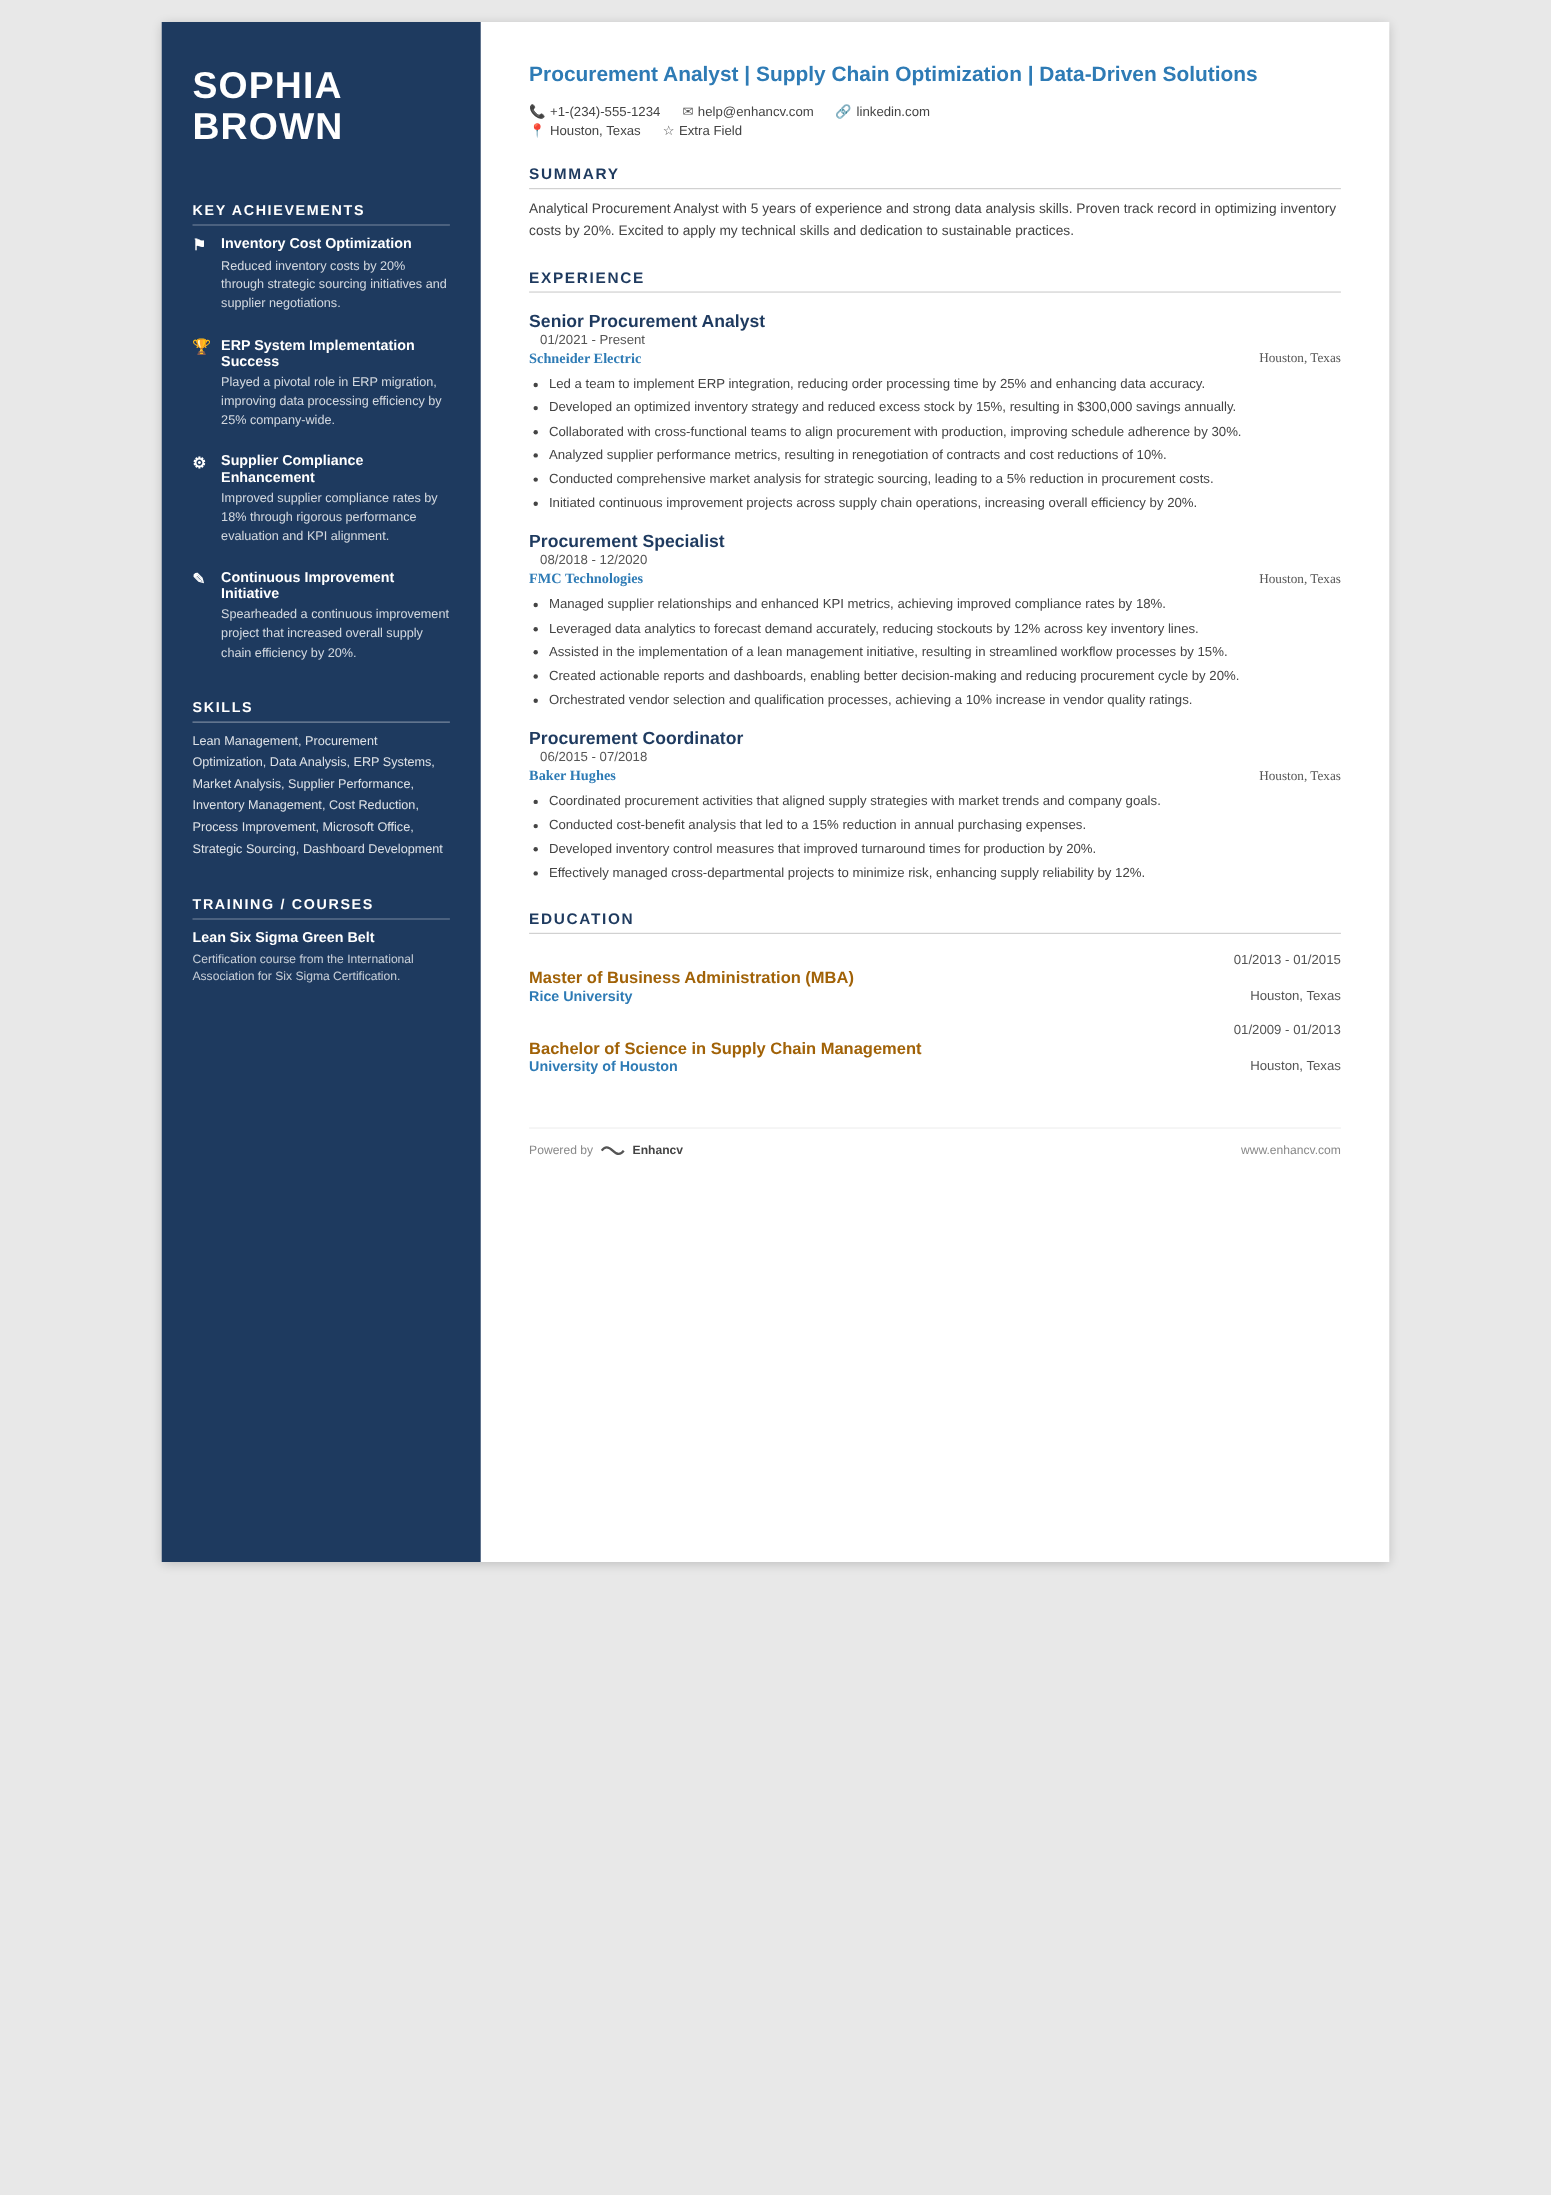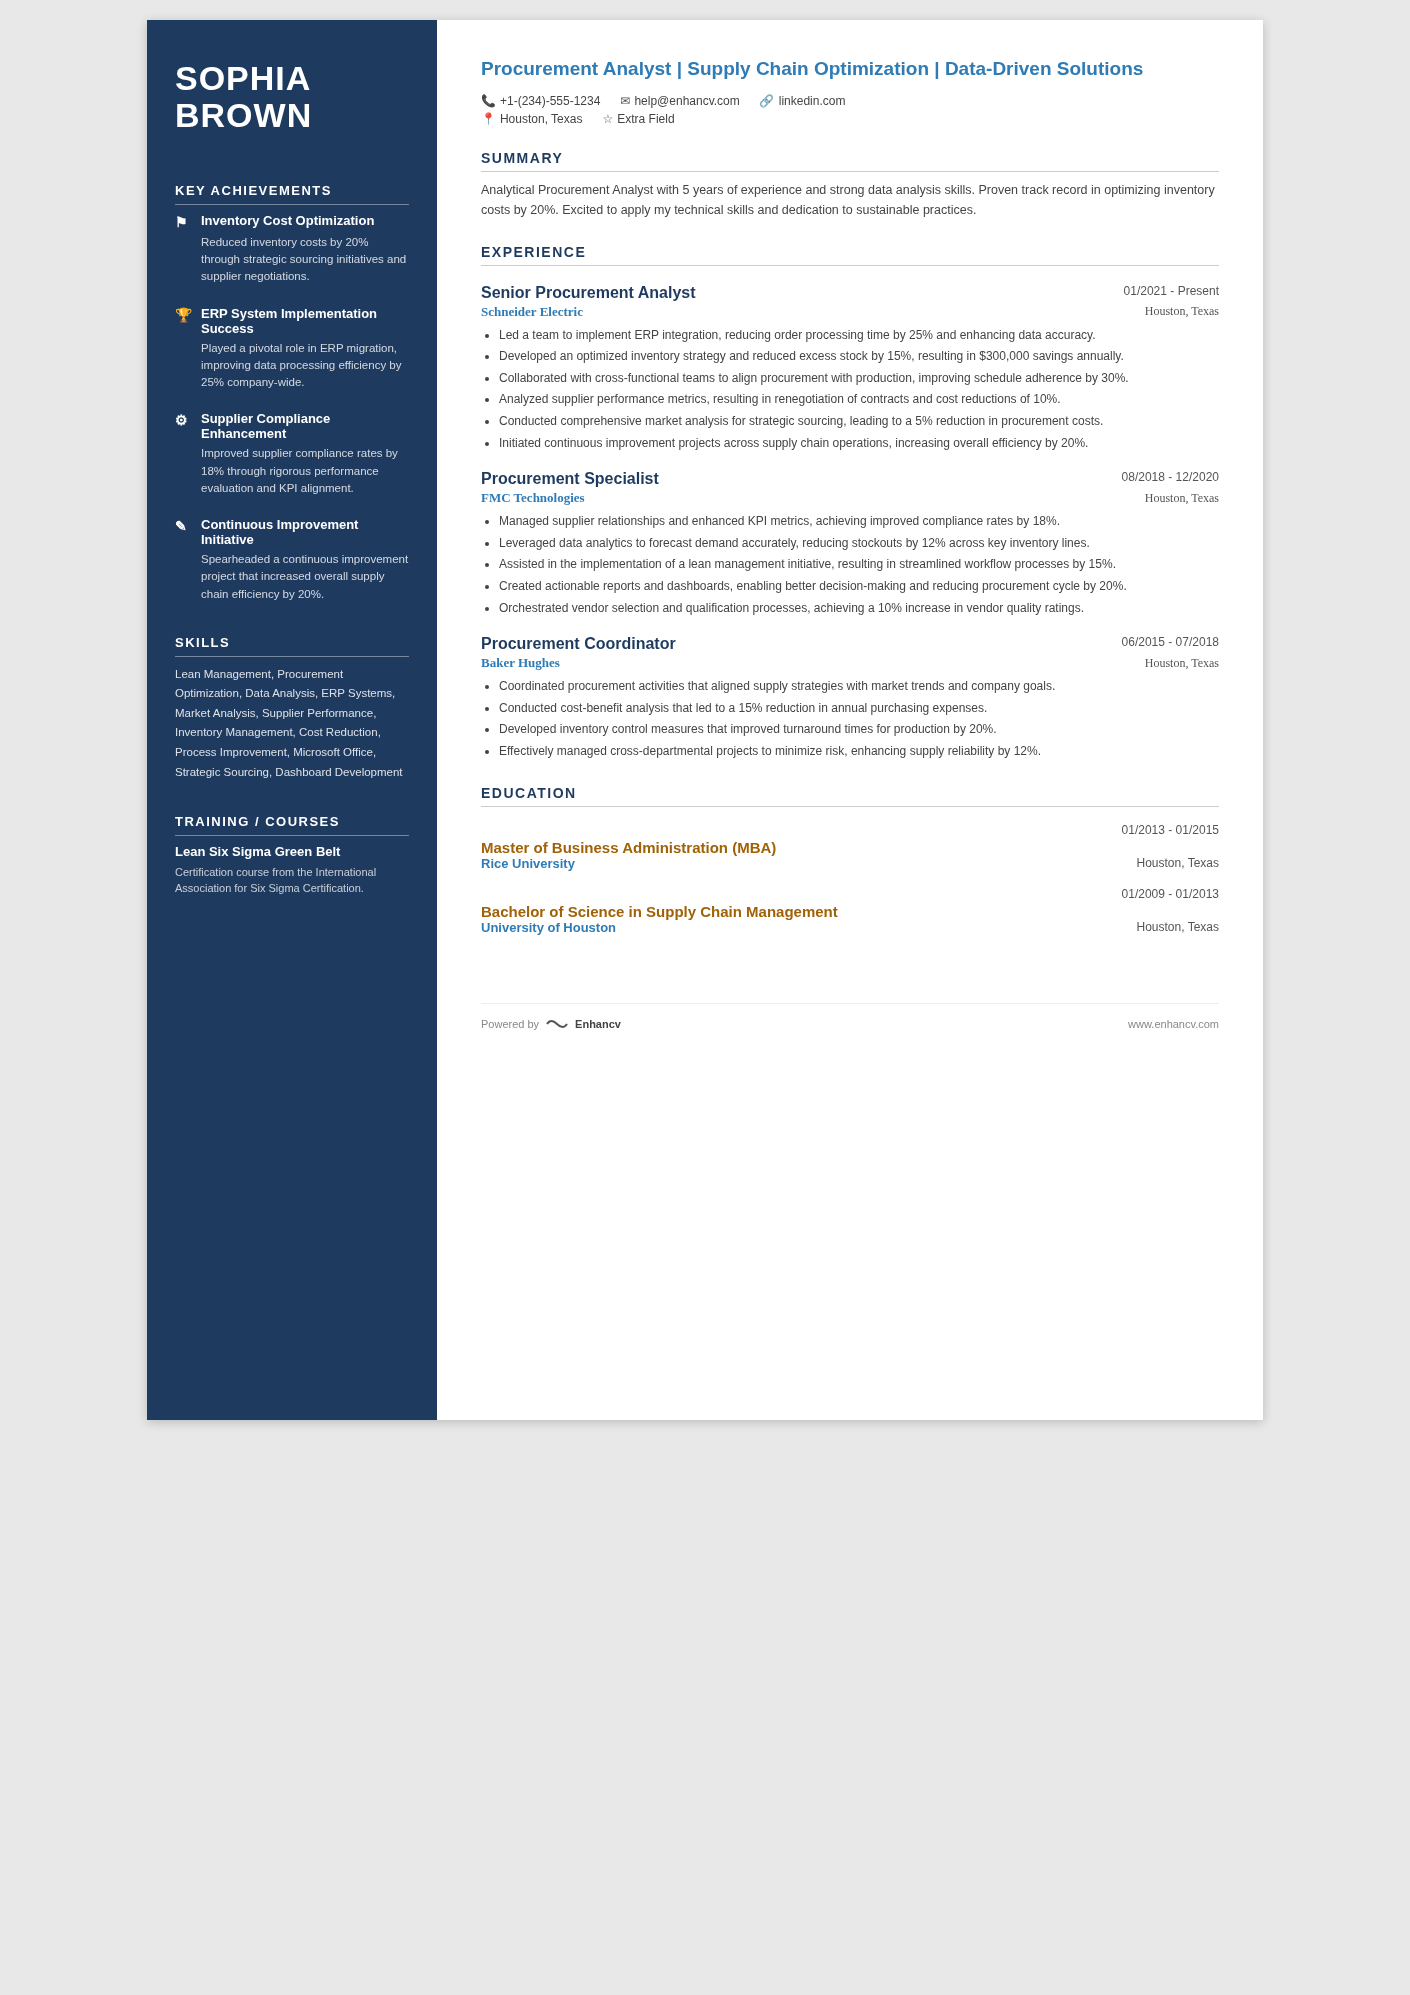--- a/index.html
+++ b/index.html
@@ -135,20 +135,21 @@
       font-size: 12.5px;
       color: #444;
       line-height: 1.6;
     }
     .job-header {
       display: flex;
       justify-content: space-between;
       align-items: flex-start;
       margin-top: 18px;
       margin-bottom: 2px;
+      flex-direction: column;
     }
     .job-title {
       font-size: 16px;
       font-weight: 700;
       color: #1e3a5f;
     }
     .job-date {
       font-size: 12px;
       color: #555;
       white-space: nowrap;
@@ -209,21 +210,21 @@
       color: #2e7bb5;
     }
     .edu-location {
       font-size: 12px;
       color: #555;
     }
     .footer {
       display: flex;
       justify-content: space-between;
       align-items: center;
-      margin-top: 68px;
+      margin-top: 48px;
       padding-top: 12px;
       border-top: 1px solid #eee;
       font-size: 11px;
       color: #888;
     }
     .footer-left {
       display: flex;
       align-items: center;
       gap: 6px;
     }

